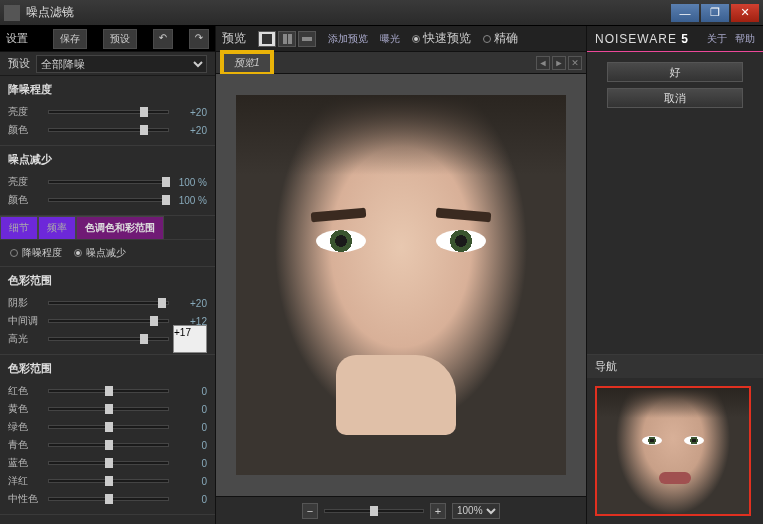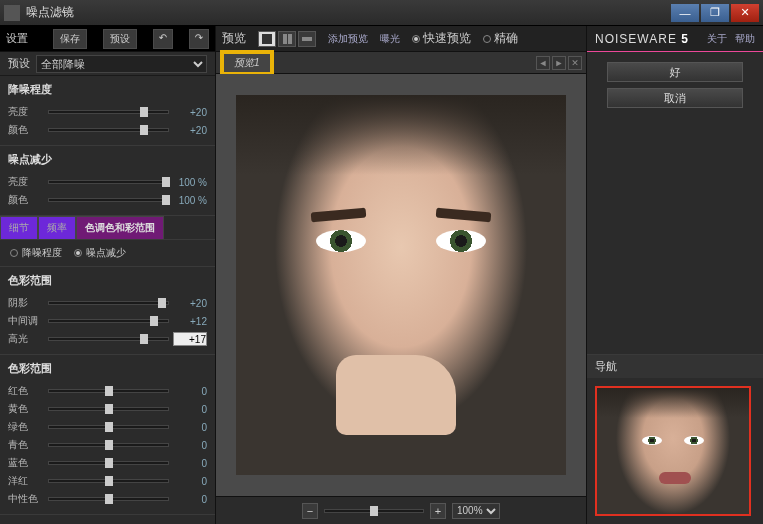--- a/index.html
+++ b/index.html
@@ -27,21 +27,21 @@
 .presetrow { height: 24px; background: #2b2b2b; display: flex; align-items: center; padding: 0 8px; gap: 6px; border-bottom: 1px solid #1a1a1a; }
 .presetrow select { flex: 1; background: #222; color: #ccc; border: 1px solid #444; font-size: 11px; height: 18px; }
 
 .section { padding: 6px 8px; border-bottom: 1px solid #3a3a3a; }
 .section-hdr { color: #ddd; font-size: 11px; margin-bottom: 6px; font-weight: bold; }
 .slider-row { display: flex; align-items: center; height: 18px; gap: 4px; }
 .slider-row .sl-lbl { width: 36px; color: #bbb; font-size: 10px; }
 .slider-row .track { flex: 1; height: 4px; background: #1a1a1a; position: relative; border: 1px solid #444; }
 .slider-row .thumb { position: absolute; width: 8px; height: 10px; background: #ccc; top: -4px; transform: translateX(-50%); }
 .slider-row .val { width: 34px; text-align: right; color: #8ab; font-size: 10px; }
-.slider-row .val.box { background: #eee; color: #000; font-style: normal; text-align: right; border: 1px solid #888; height: 14px; line-height: 14px; }
+.slider-row .val.box { background: #eee; color: #000; font-style: normal; text-align: left; border: 1px solid #888; height: 28px; line-height: 14px; }
 
 .tabs { display: flex; background: #2b2b2b; border-bottom: 1px solid #3a3a3a; }
 .tab { padding: 4px 8px; font-size: 10px; color: #aaa; border: 1px solid #444; border-bottom: none; background: #6d28d9; cursor: pointer; }
 .tab.active { background: #701a75; color: #ddd; font-weight: bold; }
 
 .radios { display: flex; gap: 12px; padding: 6px 10px; font-size: 10px; border-bottom: 1px solid #3a3a3a; }
 .radio { display: flex; align-items: center; gap: 4px; color: #ccc; }
 .radio .dot { width: 8px; height: 8px; border: 1px solid #888; border-radius: 50%; }
 .radio.sel .dot::after { content: ''; display: block; width: 4px; height: 4px; background: #ccc; border-radius: 50%; margin: 1px; }
 

